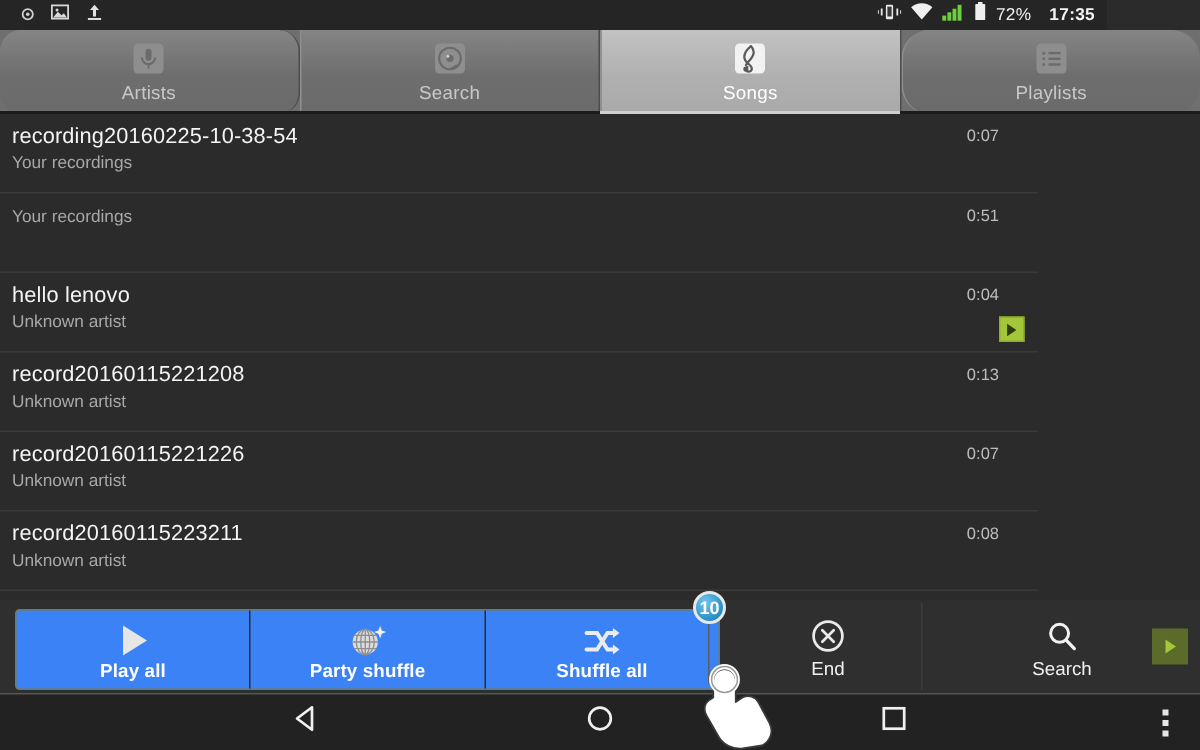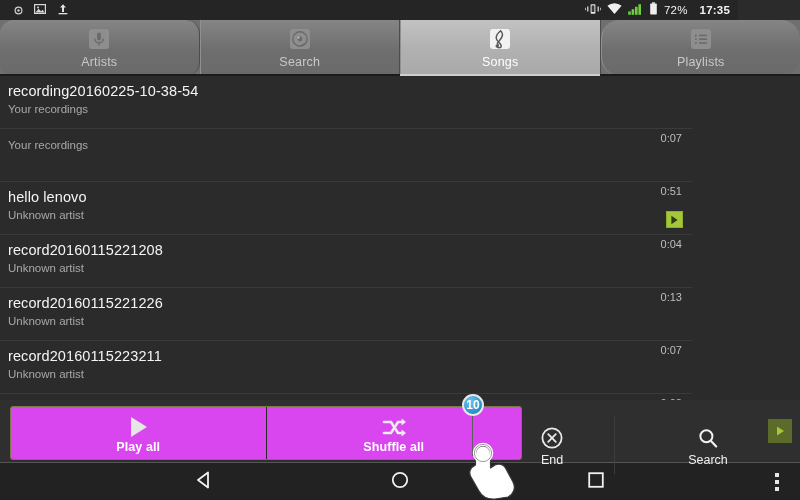--- a/index.html
+++ b/index.html
@@ -136,25 +136,24 @@
     letter-spacing: .1px;
   }
   .song-sub {
     color: #a8a8a8;
     font-size: 11.5px;
     line-height: 15px;
     margin-top: 2px;
   }
   .song-time {
     position: absolute;
-    right: 10px;
+    right: 26px;
     top: 9px;
     color: #bdbdbd;
     font-size: 11px;
-    margin-top: 47px;
   }
   .nowplaying-flag {
     position: absolute;
     right: 9px;
     top: 29px;
     width: 17px;
     height: 17px;
     background: #a4c639;
     display: flex;
     align-items: center;
@@ -201,23 +200,23 @@
     align-items: center;
     justify-content: center;
     box-sizing: border-box;
   }
 
   
   .popup {
     position: absolute;
     left: 10px;
     top: 406px;
-    width: 512px;
+    width: 470px;
     height: 54px;
-    background: #d946ef;
+    background: #3b82f6;
     border: 1px solid #7b7a46;
     border-radius: 3px;
     display: flex;
     box-sizing: border-box;
     z-index: 5;
   }
   .popup-item {
     flex: 1 1 0;
     position: relative;
     display: flex;
@@ -239,21 +238,21 @@
     font-size: 12.5px;
     font-weight: bold;
     margin-top: -1px;
     letter-spacing: .1px;
   }
 
   
   .bar-actions {
     position: absolute;
     left: 490px;
-    top: 416px;
+    top: 402px;
     width: 280px;
     height: 58px;
     display: flex;
     z-index: 4;
     gap: 31px;
   }
   .bar-action {
     flex: 1 1 0;
     display: flex;
     flex-direction: column;
@@ -550,20 +549,37 @@
 
     <div class="popup-item">
       <span class="popup-icon">
         <svg width="30" height="28" viewBox="0 0 30 28">
             <path d="M8 4 L24 14 L8 24 Z" fill="#e6e6e6"></path>
           </svg>
       </span>
       <span class="popup-label">Play all</span>
     </div>
 
+    <div class="popup-item">
+      <span class="popup-icon">
+        <svg width="30" height="28" viewBox="0 0 30 28">
+          <circle cx="13.5" cy="15" r="8.4" fill="#dcdcdc"></circle>
+          <g stroke="#8f8f8f" stroke-width="0.9" fill="none">
+            <path d="M5.1 15 h16.8"></path>
+            <path d="M6.2 10.6 h14.6"></path>
+            <path d="M6.2 19.4 h14.6"></path>
+            <ellipse cx="13.5" cy="15" rx="3" ry="8.4"></ellipse>
+            <ellipse cx="13.5" cy="15" rx="6" ry="8.4"></ellipse>
+            <path d="M13.5 6.6 v16.8"></path>
+          </g>
+          <path d="M23.4 4.2 l1.1 3.1 l3.1 1.1 l-3.1 1.1 l-1.1 3.1 l-1.1 -3.1 l-3.1 -1.1 l3.1 -1.1 Z" fill="#f2f2f2"></path>
+        </svg>
+      </span>
+      <span class="popup-label">Party shuffle</span>
+    </div>
 
     <div class="popup-item">
       <span class="popup-icon">
         <svg width="30" height="28" viewBox="0 0 30 28">
           <g stroke="#ececec" stroke-width="2.6" fill="none" stroke-linecap="round">
             <path d="M5 9 L12 9 L19 20 L24 20"></path>
             <path d="M5 20 L12 20 L19 9 L24 9"></path>
           </g>
           <path d="M22.6 5.6 L27 9 L22.6 12.4 Z" fill="#ececec"></path>
           <path d="M22.6 16.6 L27 20 L22.6 23.4 Z" fill="#ececec"></path>

